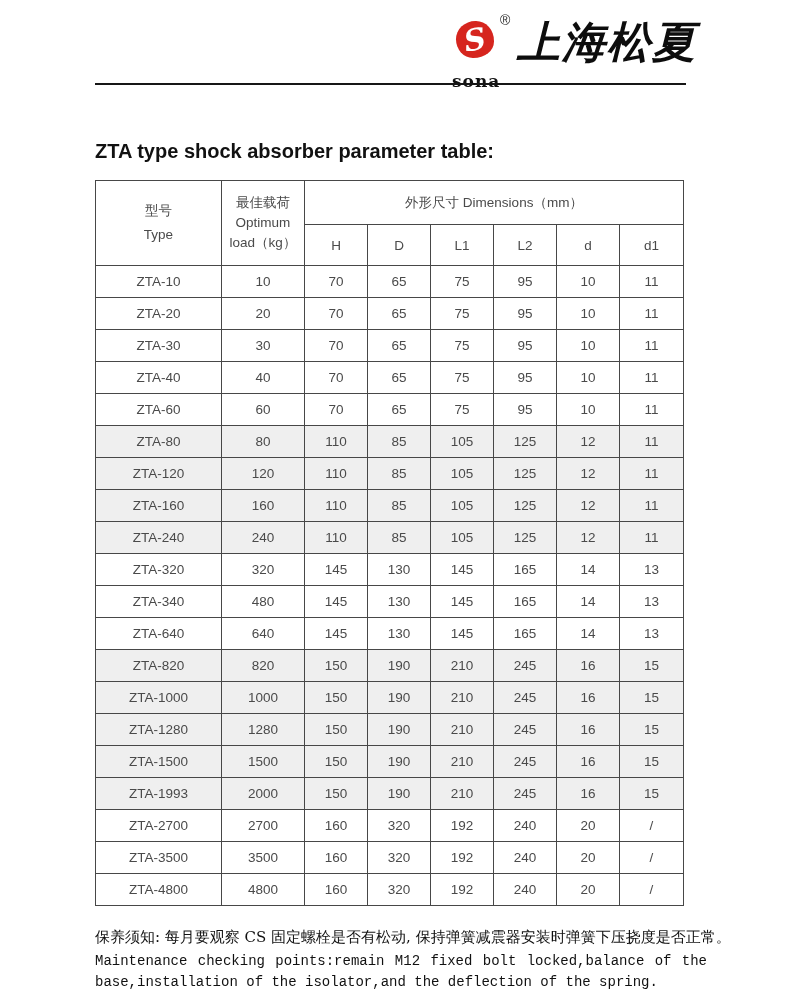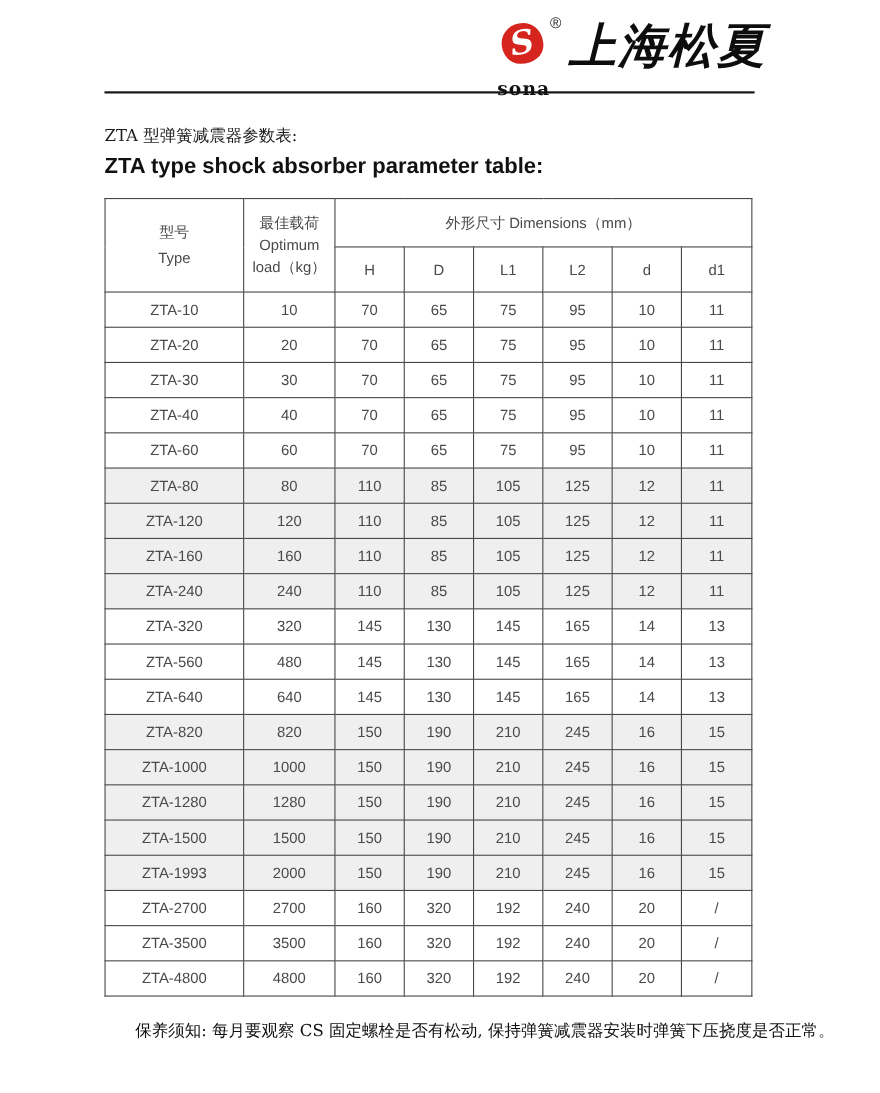--- a/index.html
+++ b/index.html
@@ -37,40 +37,39 @@
   tr.h1 th{height:43px;}
   tr.h2 th{height:40px;}
   tr.data-row td{height:31px;}
   tr.data-row.shaded td{background:#efefef;}
   .hdr-line{display:block;line-height:20px;}
   .hdr-gap{display:block;height:4px;}
 
   
   .footer{position:absolute;left:95px;top:926px;width:612px;color:#111111;}
   .footer-zh{font-family:"DejaVu Serif","Liberation Serif",serif;font-size:15px;
-             white-space:nowrap;line-height:22px;margin-left:28px;}
+             white-space:nowrap;line-height:22px;}
   .footer-en{margin-top:3px;font-family:"Liberation Mono","DejaVu Sans Mono",monospace;
              font-size:14px;line-height:21px;text-align:justify;color:#111111;}
 </style>
 </head>
 <body>
 
 <div class="page">
 
   <div class="logo">
     <div class="logo-circle">
       <span class="logo-s">S</span>
     </div>
     <span class="logo-reg">®</span>
     <div class="logo-sona">sona</div>
     <div class="company">上海松夏</div>
   </div>
   <div class="rule"></div>
 
-  <div class="title-zh">ZTA 型弹簧减震器参数表:</div>
   <div class="title-en">ZTA type shock absorber parameter table:</div>
 
   <table class="params">
     <colgroup>
       <col style="width:126px">
         <col style="width:83px">
       <col style="width:63px">
         <col style="width:63px">
         <col style="width:63px">
       <col style="width:63px">
@@ -195,21 +194,21 @@
       <td>ZTA-320</td>
       <td>320</td>
       <td>145</td>
       <td>130</td>
       <td>145</td>
       <td>165</td>
       <td>14</td>
       <td>13</td>
     </tr>
         <tr class="data-row">
-      <td>ZTA-560</td>
+      <td>ZTA-340</td>
       <td>480</td>
       <td>145</td>
       <td>130</td>
       <td>145</td>
       <td>165</td>
       <td>14</td>
       <td>13</td>
     </tr>
         <tr class="data-row">
       <td>ZTA-640</td>
@@ -299,15 +298,16 @@
       <td>192</td>
       <td>240</td>
       <td>20</td>
       <td>/</td>
     </tr>
       </tbody>
   </table>
 
   <div class="footer">
     <div class="footer-zh">保养须知: 每月要观察 CS 固定螺栓是否有松动, 保持弹簧减震器安装时弹簧下压挠度是否正常。</div>
+    <div class="footer-en">Maintenance checking points:remain M12 fixed bolt locked,balance of the base,installation of the isolator,and the deflection of the spring.</div>
   </div>
 
 </div>
 
 </body></html>

